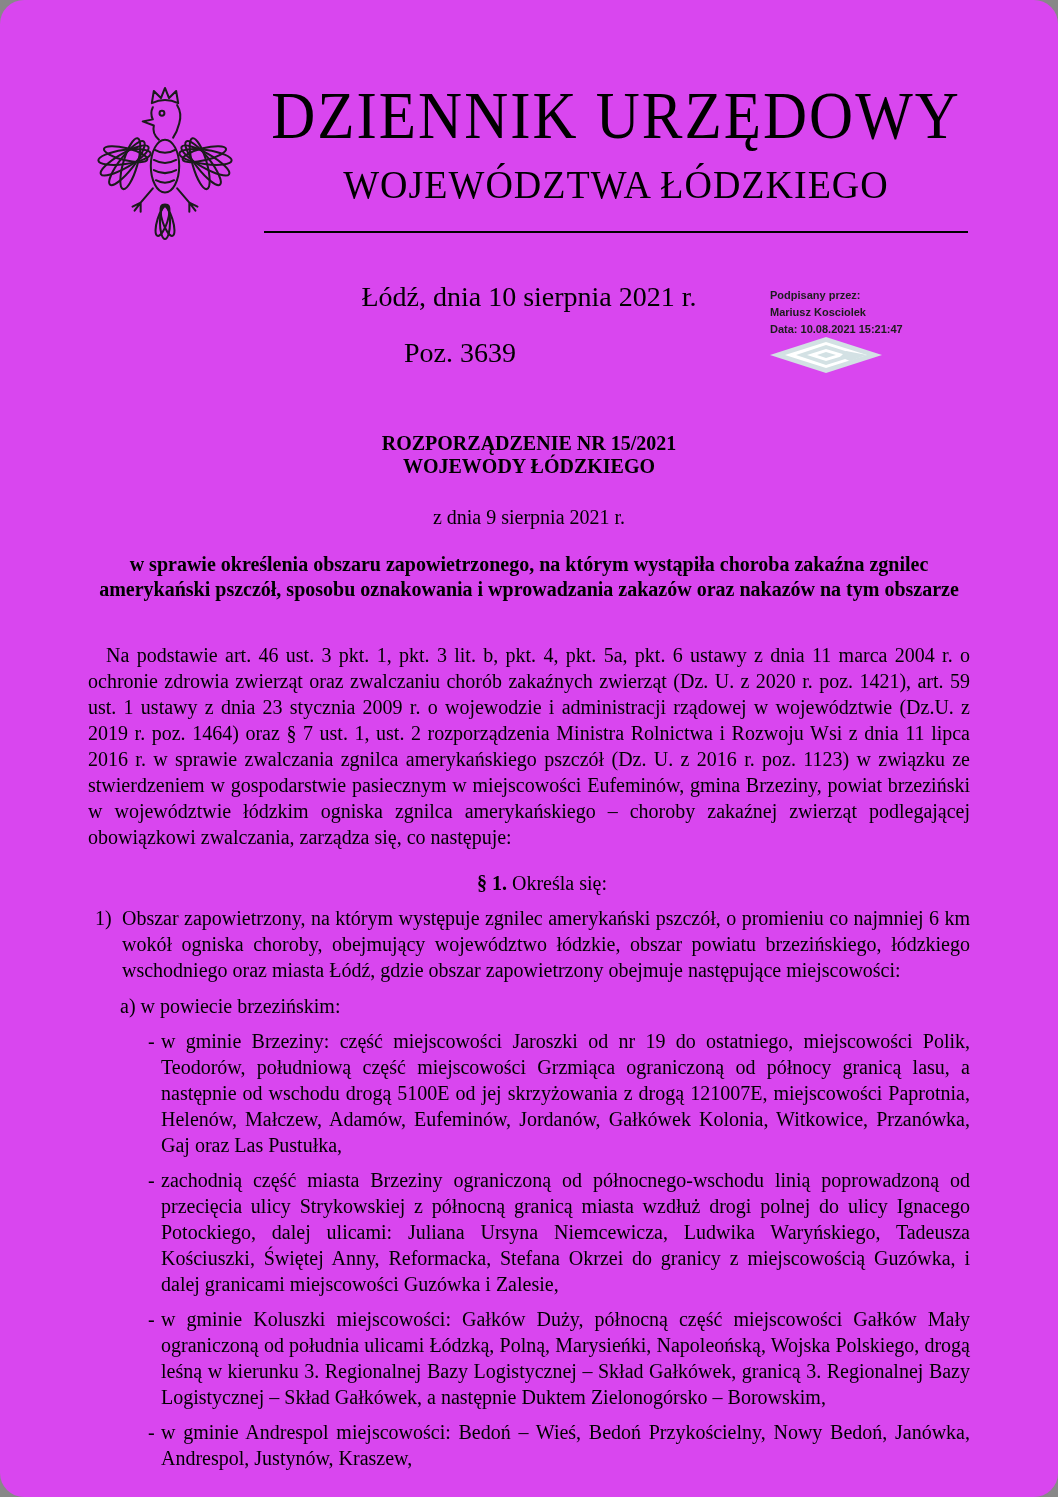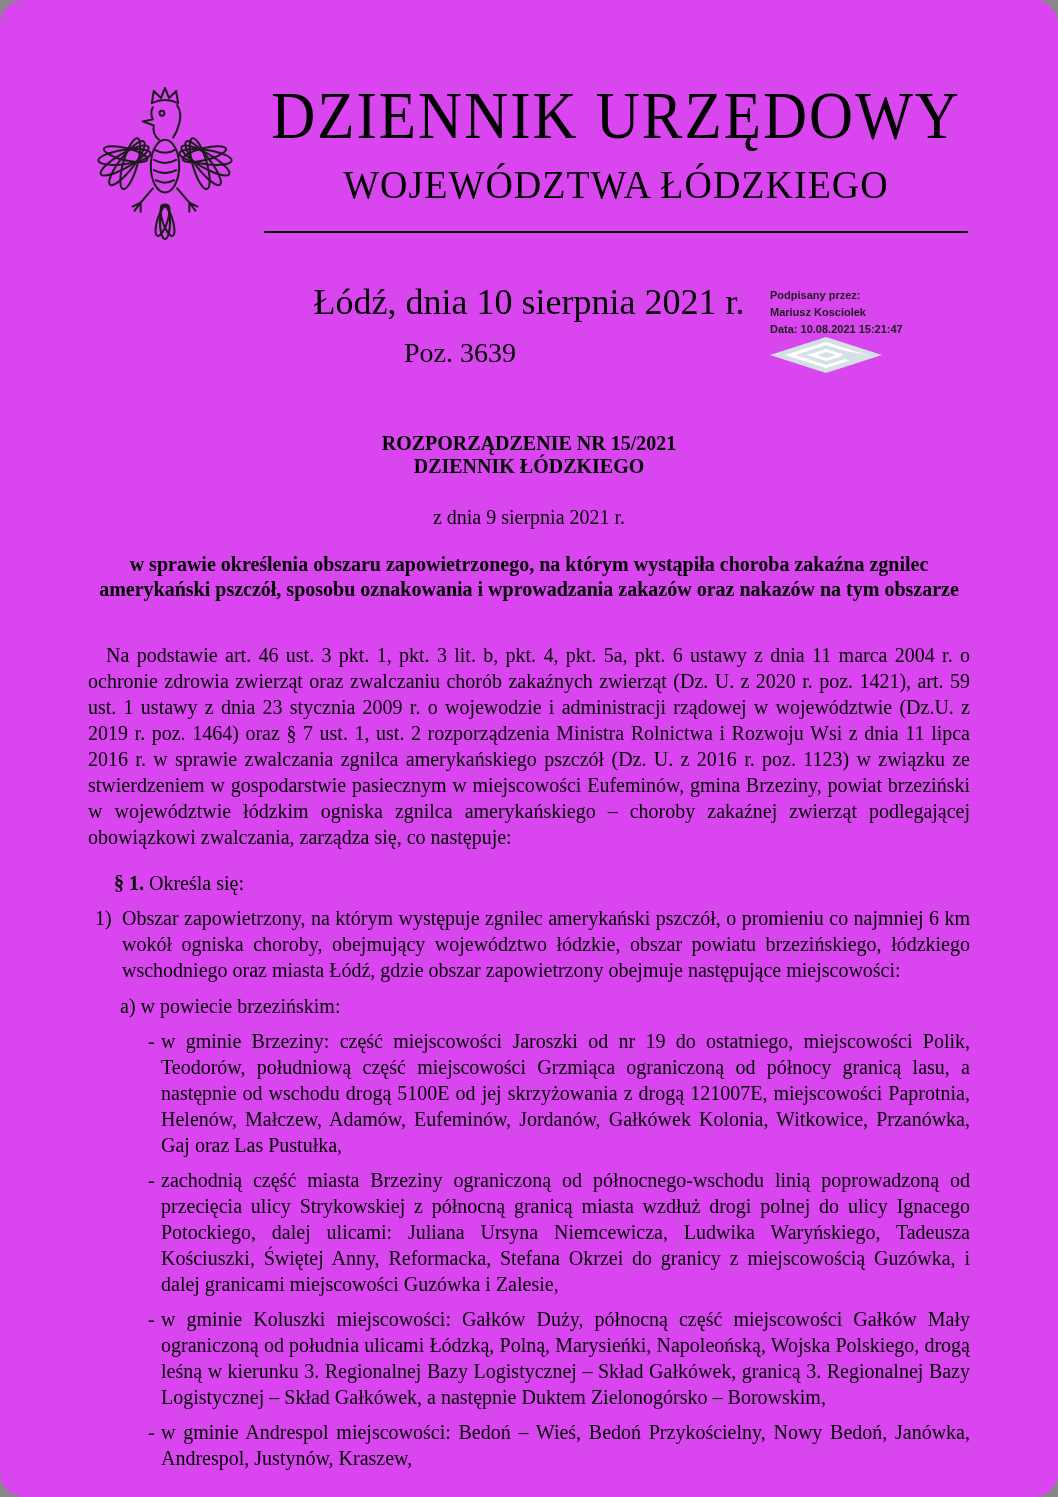--- a/index.html
+++ b/index.html
@@ -21,39 +21,39 @@
     transform:scaleY(1.12);transform-origin:top center;
     white-space:nowrap;line-height:70px;
   }
   .masthead .t2{
     font-size:38px;letter-spacing:1px;margin-top:14px;
     transform:scaleY(1.08);transform-origin:top center;
     white-space:nowrap;line-height:44px;
   }
   .rule{position:absolute;left:264px;top:231px;width:704px;height:0;border-top:2px solid #000;}
   
-  .place-date{position:absolute;left:0;top:281px;width:1058px;text-align:center;font-size:36px;}
+  .place-date{position:absolute;left:0;top:281px;width:1058px;text-align:center;font-size:28px;}
   .poz{position:absolute;left:0;top:337px;width:920px;text-align:center;font-size:28px;}
   .signature{
     position:absolute;left:770px;top:287px;width:200px;
     font-family:Liberation Sans, sans-serif;
     font-size:11px;font-weight:bold;color:#1c1c1c;line-height:17px;
   }
   .signature div{white-space:nowrap;}
   .stamp-logo{position:absolute;left:770px;top:337px;width:112px;height:36px;}
   
   .body{
     position:absolute;left:88px;top:432px;width:882px;
     font-size:20px;line-height:26px;
   }
   .act-title{ text-align:center;font-weight:bold;font-size:20px;line-height:23px; }
   .act-date{ text-align:center;margin-top:26px; }
   .act-subject{ text-align:center;font-weight:bold;margin-top:22px;line-height:25px; }
   .preamble{ margin-top:40px;text-align:justify;text-indent:18px; }
-  .par1{ margin-top:19px;padding-left:26px; }
+  .par1{ margin-top:19px;padding-left:26px;text-align:center; }
   .par1 .lbl{ font-weight:bold; }
   .hang{ display:flex;align-items:flex-start;margin-top:9px; }
   .hang .num{ flex:0 0 27px;margin-left:7px; }
   .hang .txt{ flex:1;text-align:justify; }
   .subhead{ margin-top:10px;padding-left:32px; }
   .dash-item{ display:flex;align-items:flex-start;margin-top:9px;margin-left:60px; }
   .dash-item .dash{ flex:0 0 13px; }
   .dash-item .txt{ flex:1;text-align:justify; }
 </style>
 </head>
@@ -120,21 +120,21 @@
     <polygon points="56,5 97,18 56,31 15,18" fill="#ffffff"></polygon>
     <polygon points="56,8 88,18 56,28 26,18" fill="#d3e1e4"></polygon>
     <polygon points="56,12 76,18 56,24 37,18" fill="#ffffff"></polygon>
     <polygon points="56,15 66,18 56,21 47,18" fill="#d3e1e4"></polygon>
     <polygon points="76,14 97,18 80,24 70,20" fill="#d3e1e4"></polygon>
   </svg>
 
   <div class="body">
     <div class="act-title">
       <div>ROZPORZĄDZENIE NR 15/2021</div>
-      <div>DZIENNIK ŁÓDZKIEGO</div>
+      <div>WOJEWODY ŁÓDZKIEGO</div>
     </div>
     <div class="act-date">z dnia 9 sierpnia 2021 r.</div>
     <div class="act-subject">w sprawie określenia obszaru zapowietrzonego, na którym wystąpiła choroba zakaźna zgnilec amerykański pszczół, sposobu oznakowania i wprowadzania zakazów oraz nakazów na tym obszarze</div>
 
     <p class="preamble">Na podstawie art. 46 ust. 3 pkt. 1, pkt. 3 lit. b, pkt. 4, pkt. 5a, pkt. 6 ustawy z dnia 11 marca 2004 r. o ochronie zdrowia zwierząt oraz zwalczaniu chorób zakaźnych zwierząt (Dz. U. z 2020 r. poz. 1421), art. 59 ust. 1 ustawy z dnia 23 stycznia 2009 r. o wojewodzie i administracji rządowej w województwie (Dz.U. z 2019 r. poz. 1464) oraz § 7 ust. 1, ust. 2 rozporządzenia Ministra Rolnictwa i Rozwoju Wsi z dnia 11 lipca 2016 r. w sprawie zwalczania zgnilca amerykańskiego pszczół (Dz. U. z 2016 r. poz. 1123) w związku ze stwierdzeniem w gospodarstwie pasiecznym w miejscowości Eufeminów, gmina Brzeziny, powiat brzeziński w województwie łódzkim ogniska zgnilca amerykańskiego – choroby zakaźnej zwierząt podlegającej obowiązkowi zwalczania, zarządza się, co następuje:</p>
 
     <div class="par1">
       <span class="lbl">§ 1.</span>
       <span>Określa się:</span>
     </div>

